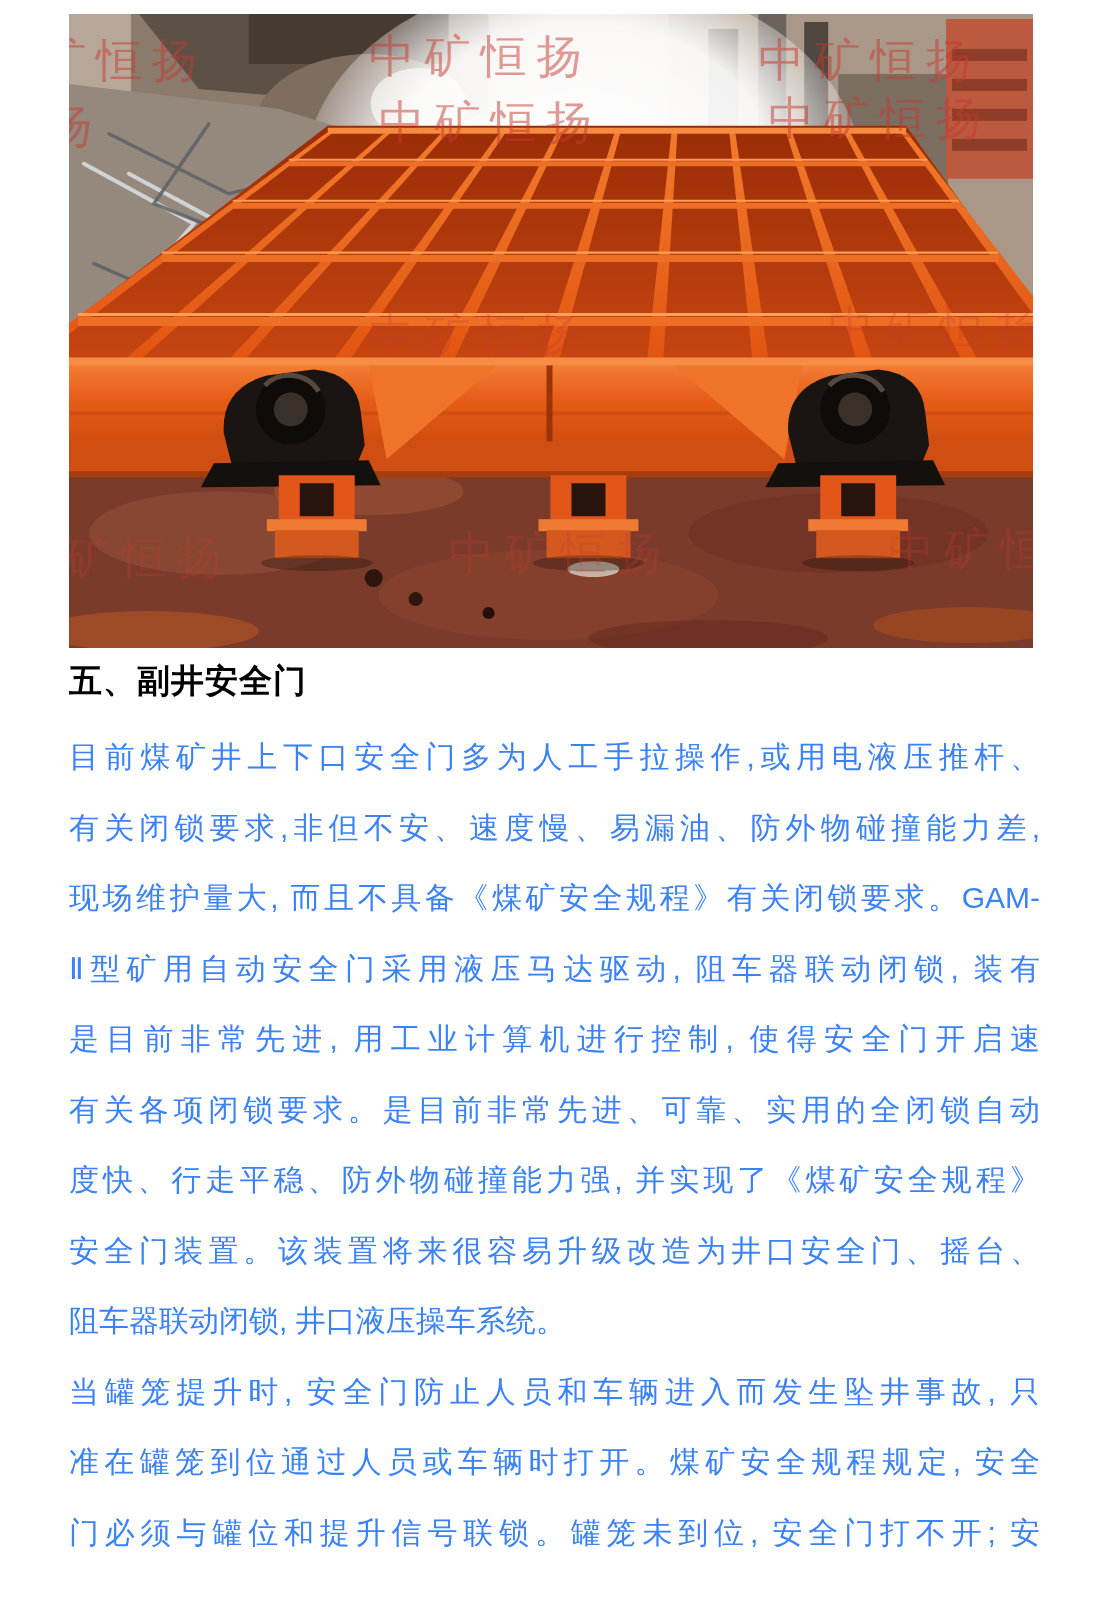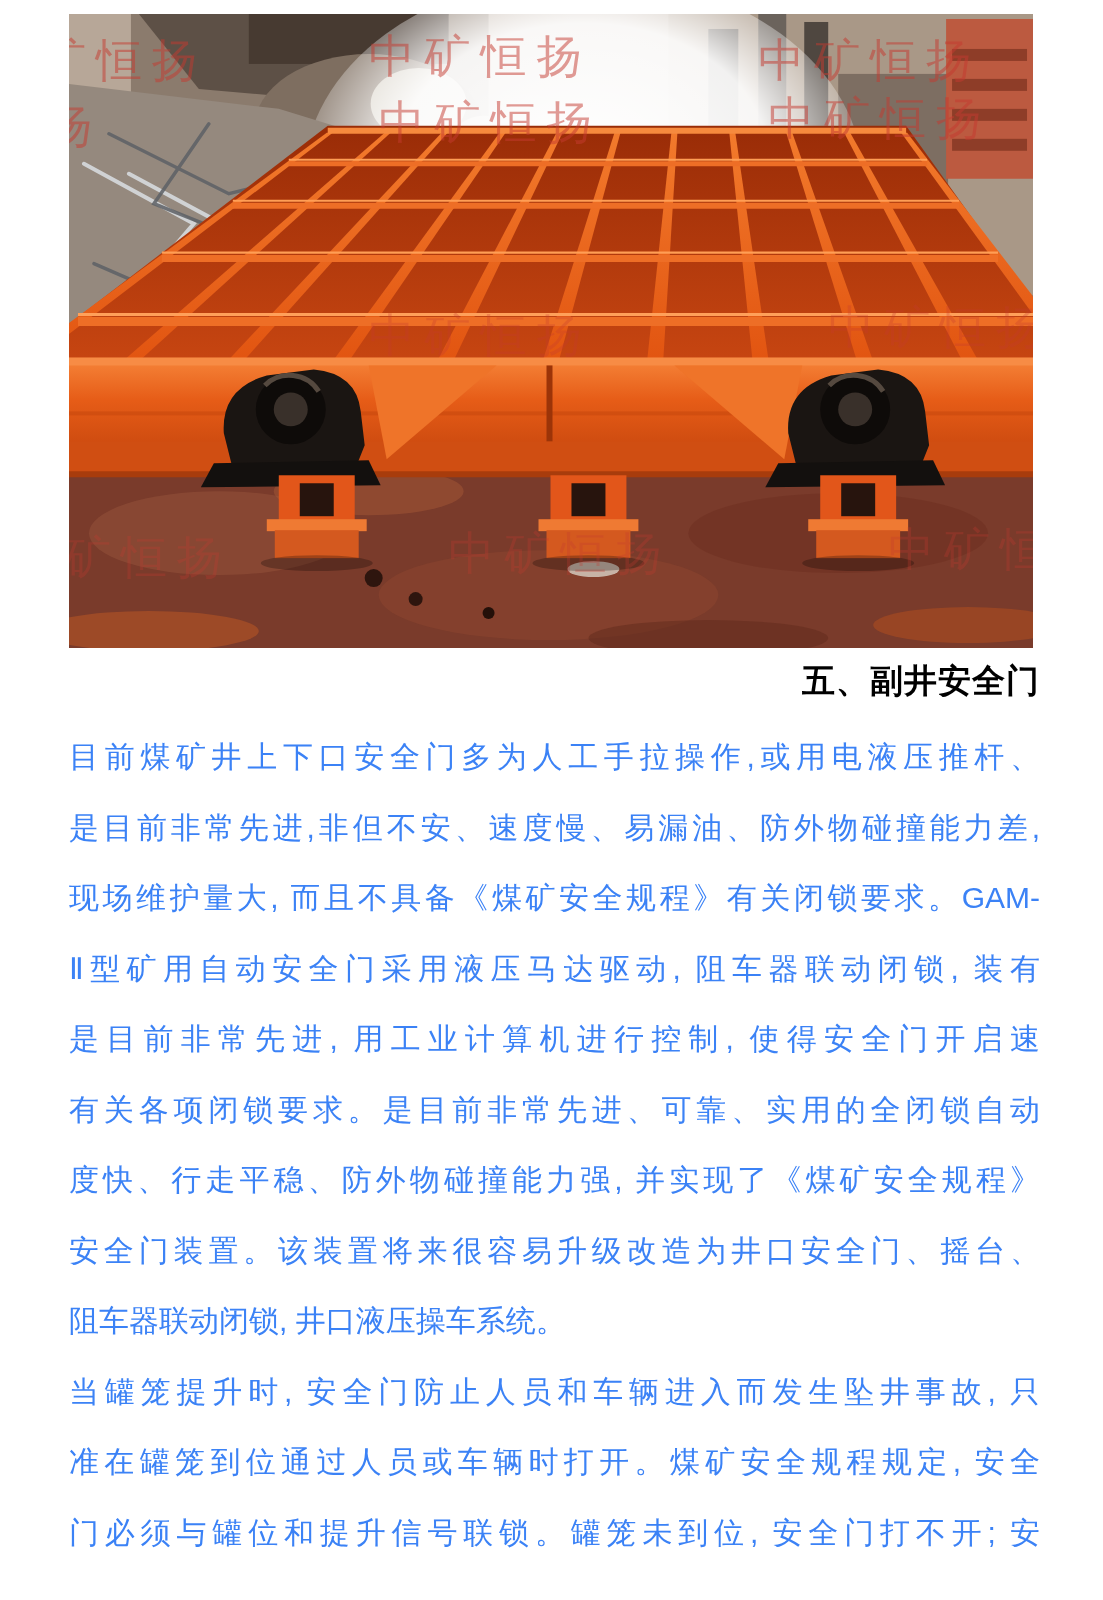--- a/index.html
+++ b/index.html
@@ -8,21 +8,21 @@
     overflow:hidden;font-family:"Liberation Sans",sans-serif;
   }
   .photo{
     position:absolute;left:69px;top:14px;width:964px;height:634px;
     margin:0;overflow:hidden;background:#b9a99b;
   }
   .photo svg{display:block;width:100%;height:100%;}
   .content{position:absolute;left:69px;top:656px;width:971px;}
   .heading{
     font-size:33px;font-weight:bold;color:#000;margin:0;
-    line-height:50px;letter-spacing:1px;text-align:right;
+    line-height:50px;letter-spacing:1px;
   }
   .paragraphs{margin-top:16px;}
   .text-line{
     font-size:30px;color:#3b82f6;line-height:70.5px;
     text-align:justify;text-align-last:justify;
   }
   .text-line.no-fill{text-align-last:left;}
 </style>
 </head>
 <body>
@@ -220,21 +220,21 @@
         <text x="820" y="552">中矿恒扬</text>
       </g>
     </svg>
   </figure>
 
   <section class="content">
     <h2 class="heading">五、副井安全门</h2>
     <div class="paragraphs">
         <div>
           <div class="text-line">目前煤矿井上下口安全门多为人工手拉操作,或用电液压推杆、</div>
-          <div class="text-line">是目前非常先进,非但不安、速度慢、易漏油、防外物碰撞能力差,</div>
+          <div class="text-line">有关闭锁要求,非但不安、速度慢、易漏油、防外物碰撞能力差,</div>
           <div class="text-line">现场维护量大, 而且不具备《煤矿安全规程》有关闭锁要求。GAM-</div>
           <div class="text-line">Ⅱ型矿用自动安全门采用液压马达驱动, 阻车器联动闭锁, 装有</div>
           <div class="text-line">是目前非常先进, 用工业计算机进行控制, 使得安全门开启速</div>
           <div class="text-line">有关各项闭锁要求。是目前非常先进、可靠、实用的全闭锁自动</div>
           <div class="text-line">度快、行走平稳、防外物碰撞能力强, 并实现了《煤矿安全规程》</div>
           <div class="text-line">安全门装置。该装置将来很容易升级改造为井口安全门、摇台、</div>
           <div class="text-line no-fill">阻车器联动闭锁, 井口液压操车系统。</div>
         </div>
         <div>
           <div class="text-line">当罐笼提升时, 安全门防止人员和车辆进入而发生坠井事故, 只</div>

